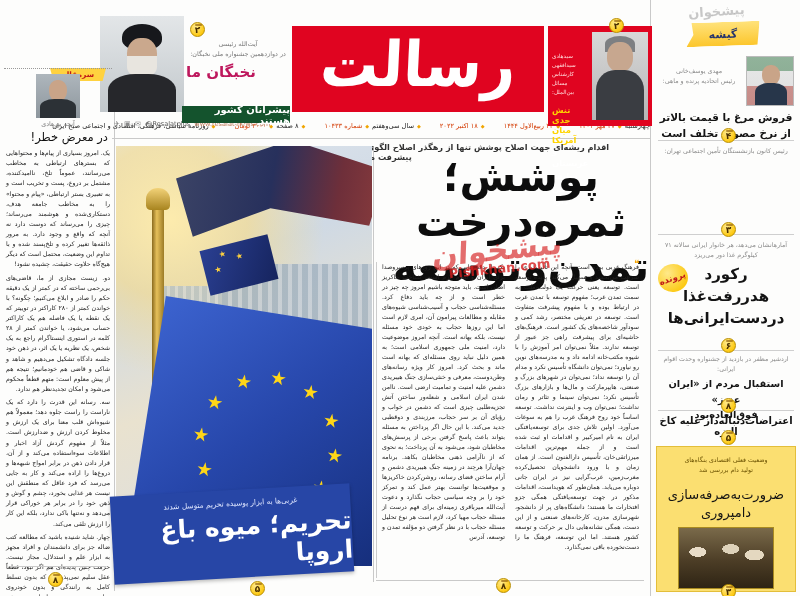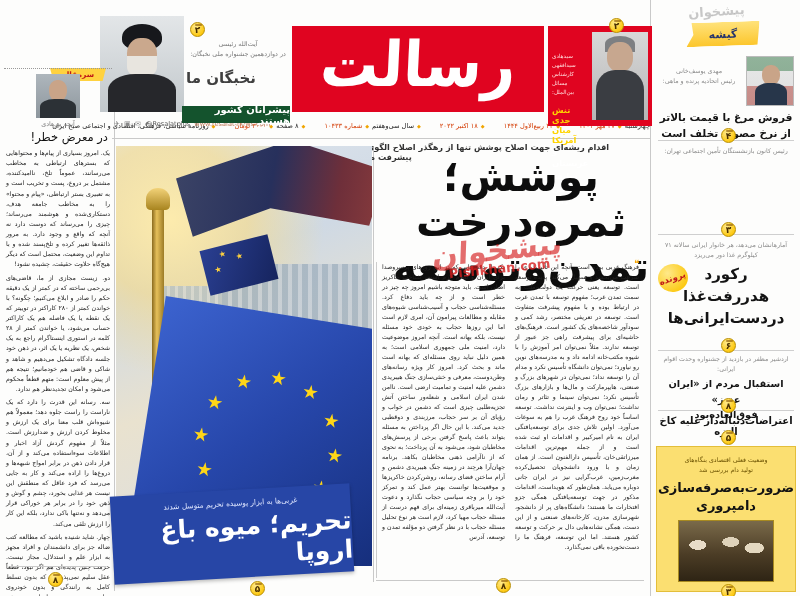--- a/index.html
+++ b/index.html
@@ -42,21 +42,21 @@
   .raisi-photo .turban { position:absolute; left:22px; top:8px; width:40px; height:26px;
     border-radius:50% 50% 40% 40%; background:#17181c; }
   .raisi-photo .face { position:absolute; left:27px; top:22px; width:30px; height:34px;
     border-radius:45%; background:#caa88d; }
   .raisi-photo .beard { position:absolute; left:27px; top:40px; width:30px; height:22px;
     border-radius:0 0 50% 50%; background:#e8e5df; }
   .raisi-photo .robe { position:absolute; left:8px; top:58px; width:68px; height:40px;
     border-radius:40% 40% 0 0; background:#26272b; }
   .nokh { left:186px; top:40px; width:104px; height:64px; text-align:left; }
   .nokh .kick { font-size:6.4px; color:#777; line-height:1.5; text-align:center; }
-  .nokh .head { font-size:15px; font-weight:bold; color:#404040; margin-top:10px; text-align:left; }
+  .nokh .head { font-size:15px; font-weight:bold; color:#be185d; margin-top:4px; text-align:left; }
   .red-banner { left:182px; top:106px; width:108px; height:17px; background:#14532d;
     color:#fff; font-size:10px; font-weight:bold; display:flex; align-items:center;
     justify-content:center; }
 
   
   .tension { left:548px; top:26px; width:104px; height:100px; background:#e00420; overflow:visible; }
   .tension .photo { position:absolute; right:4px; top:6px; width:56px; height:88px;
     background:linear-gradient(#d8d8d8,#b5b5b5); overflow:hidden; }
   .tension .photo .hair { position:absolute; left:13px; top:4px; width:30px; height:16px;
     border-radius:50% 50% 0 0; background:#7d7f82; }
@@ -162,21 +162,21 @@
   .sb-photo .suit { position:absolute; left:8px; top:26px; width:32px; height:24px;
     border-radius:40% 40% 0 0; background:#27364a; }
   .parvandeh { position:absolute; right:108px; top:2px; width:30px; height:28px;
     border-radius:50%; background:radial-gradient(circle at 35% 30%, #ffe98a, #fcc913 75%);
     transform:rotate(-10deg); display:flex; align-items:center; justify-content:center; }
   .parvandeh span { color:#c01818; font-size:8.6px; font-weight:bold; transform:rotate(-8deg) skewX(-6deg); }
   .sb-div { position:absolute; left:6px; width:136px; height:1px; background:#cfcfcf; }
   .live-box { position:absolute; left:4px; top:446px; width:140px; height:146px;
     background:#fbdf71; border:1px solid #e3be3a; text-align:center; padding-top:8px; }
   .live-box .kick { font-size:6.3px; color:#6b5200; line-height:1.6; }
-  .live-box .head { font-size:13px; font-weight:bold; color:#131313; line-height:1.35; margin-top:4px; }
+  .live-box .head { font-size:13px; font-weight:normal; color:#131313; line-height:1.35; margin-top:11px; }
   .cattle { margin:6px auto 0; width:96px; height:62px; border:1px solid #a88a20;
     background:
       radial-gradient(ellipse 14px 8px at 20% 40%, #e8dcc8 0 60%, transparent 61%),
       radial-gradient(ellipse 14px 8px at 55% 35%, #ded2ba 0 60%, transparent 61%),
       radial-gradient(ellipse 16px 9px at 80% 45%, #e4d8c0 0 60%, transparent 61%),
       linear-gradient(#7a6a4a 0%, #4c3d26 55%, #2e2414 100%); }
 
   .footer-rule-main { left:376px; top:580px; width:268px; }
   .footer-rule-edit { left:10px; top:566px; width:96px; }
 </style>

